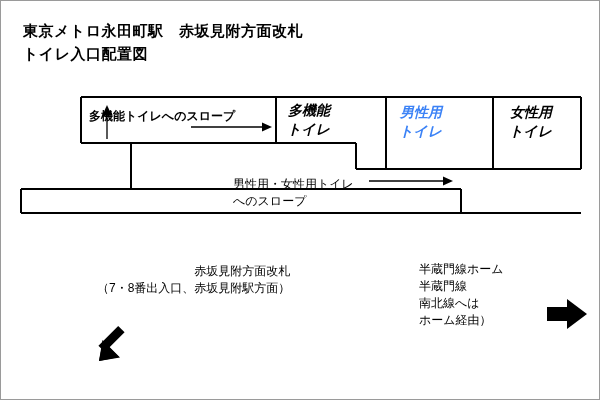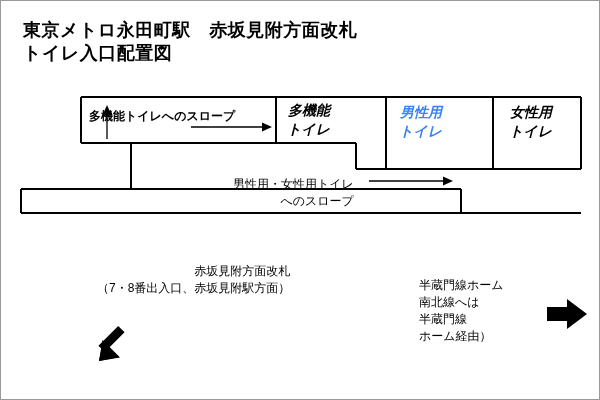--- a/index.html
+++ b/index.html
@@ -19,21 +19,21 @@
     width: 600px;
     height: 400px;
     box-sizing: border-box;
     border: 1px solid #9a9a9a;
     background: #ffffff;
   }
   .title-block {
     position: absolute;
     left: 22px;
     top: 18px;
-    font-size: 18px;
+    font-size: 15px;
     line-height: 23px;
     font-weight: bold;
     letter-spacing: 0.5px;
     white-space: nowrap;
   }
   .title-line2 {
     display: block;
   }
 
   
@@ -73,21 +73,20 @@
     color: #000000;
   }
 
   .slope-label {
     position: absolute;
     font-size: 12px;
     font-weight: bold;
     line-height: 17px;
     white-space: nowrap;
     color: #000000;
-    text-align: right;
   }
   .slope-multi {
     left: 88px;
     top: 27px;
   }
   .slope-mf {
     left: 232px;
     top: 95px;
     font-weight: normal;
   }
@@ -99,21 +98,21 @@
     line-height: 17px;
     white-space: nowrap;
   }
   .note-left {
     left: 96px;
     top: 262px;
     text-align: right;
   }
   .note-right {
     left: 418px;
-    top: 276px;
+    top: 260px;
     text-align: left;
   }
   .arrow {
     position: absolute;
   }
   .arrow-left {
     left: 92px;
     top: 322px;
   }
   .arrow-right {
@@ -211,22 +210,22 @@
       <g fill="#000000">
         <path d="M 38 6 L 18 26 L 26 34 L 6 38 L 10 18 L 18 26 Z"></path>
         <path d="M 6 38 L 9.5 17 L 27 34.5 Z"></path>
         <rect x="14" y="2" width="9" height="28" transform="rotate(45 18.5 16)"></rect>
       </g>
     </svg>
   </div>
 
   <div class="note note-right">
     <div>半蔵門線ホーム</div>
+    <div>半蔵門線</div>
     <div>南北線へは</div>
-    <div>半蔵門線</div>
     <div>ホーム経由）</div>
   </div>
 
   <div class="arrow arrow-right">
     <svg width="42" height="34" viewBox="0 0 42 34">
       <g fill="#000000">
         <path d="M 0 10 L 20 10 L 20 2 L 40 17 L 20 32 L 20 24 L 0 24 Z"></path>
       </g>
     </svg>
   </div>

